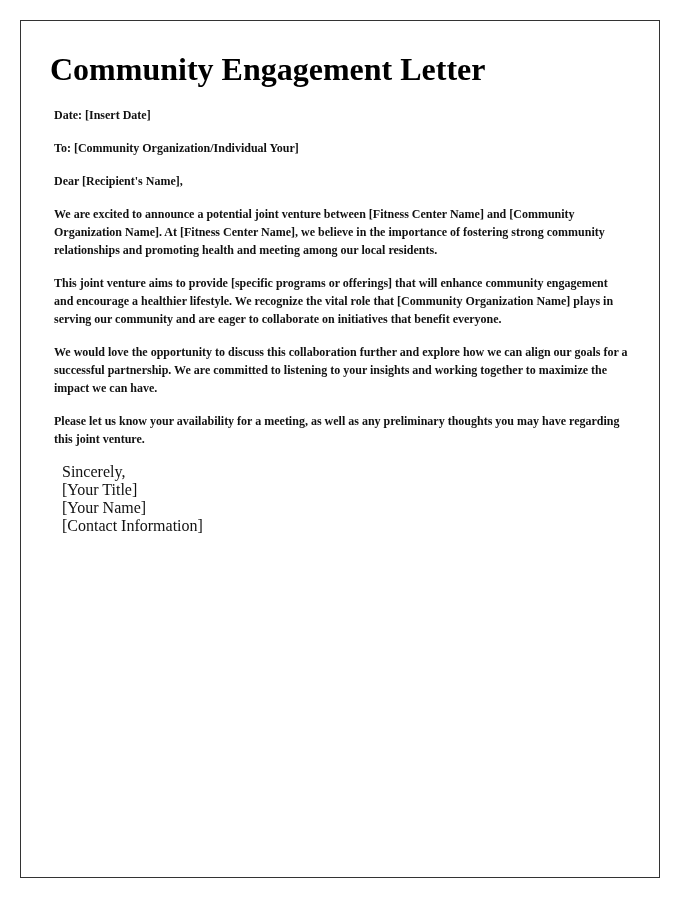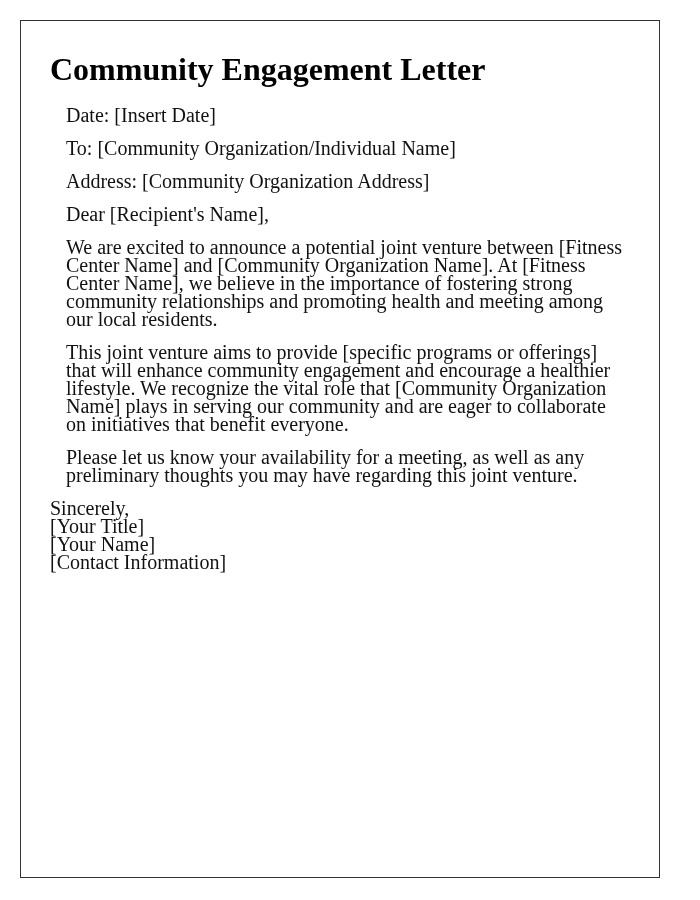--- a/index.html
+++ b/index.html
@@ -25,44 +25,45 @@
       padding: 28px 29px 20px 29px;
     }
     .title {
       font-size: 32px;
       font-weight: bold;
       margin: 0 0 17px 0;
       line-height: 40px;
       color: #000000;
     }
     .para {
-      font-size: 20px;
+      font-size: 12px;
       line-height: 18px;
-      margin: 0 0 15px 16px;
+      margin: 0 0 15px 4px;
+      font-weight: bold;
     }
     .closing {
-      font-size: 20px;
+      font-size: 16px;
       line-height: 18px;
-      margin: 0;
+      margin: 12px;
     }
     .closing div { margin: 0; }
   </style>
 </head>
 <body>
 
 <div class="letter">
   <h1 class="title">Community Engagement Letter</h1>
 
   <p class="para">Date: [Insert Date]</p>
-  <p class="para">To: [Community Organization/Individual Name]</p>
-  <p class="para">Address: [Community Organization Address]</p>
+  <p class="para">To: [Community Organization/Individual Your]</p>
   <p class="para">Dear [Recipient's Name],</p>
 
   <p class="para">We are excited to announce a potential joint venture between [Fitness Center Name] and [Community Organization Name]. At [Fitness Center Name], we believe in the importance of fostering strong community relationships and promoting health and meeting among our local residents.</p>
   <p class="para">This joint venture aims to provide [specific programs or offerings] that will enhance community engagement and encourage a healthier lifestyle. We recognize the vital role that [Community Organization Name] plays in serving our community and are eager to collaborate on initiatives that benefit everyone.</p>
+  <p class="para">We would love the opportunity to discuss this collaboration further and explore how we can align our goals for a successful partnership. We are committed to listening to your insights and working together to maximize the impact we can have.</p>
   <p class="para">Please let us know your availability for a meeting, as well as any preliminary thoughts you may have regarding this joint venture.</p>
 
   <div class="closing">
     <div>Sincerely,</div>
     <div>[Your Title]</div>
     <div>[Your Name]</div>
     <div>[Contact Information]</div>
   </div>
 </div>
 

